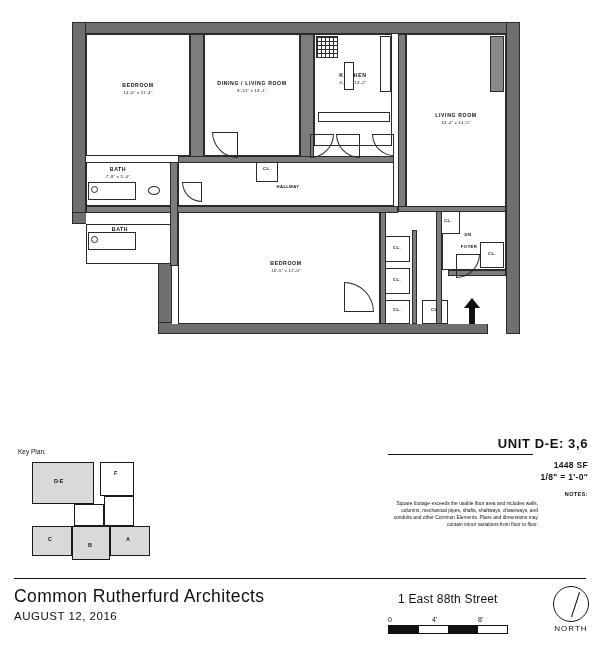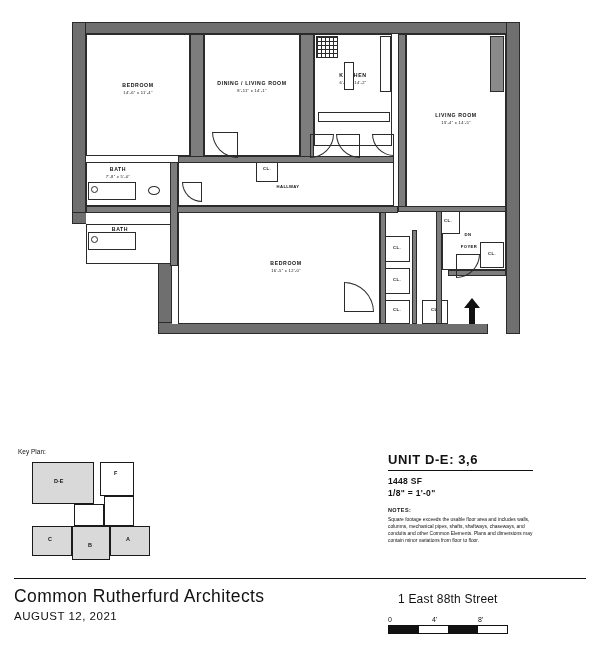--- a/index.html
+++ b/index.html
@@ -24,21 +24,21 @@
   .arrow{position:absolute;width:0;height:0;}
 
   
   .keyplan{position:absolute;left:18px;top:448px;width:150px;height:120px;}
   .keyplan .kptitle{font-size:6.5px;position:absolute;left:0;top:0;}
   .kpshape{position:absolute;border:1px solid #1a1a1a;box-sizing:border-box;background:#d9d9d9;}
   .kpshape.white{background:#ffffff;}
   .kplbl{position:absolute;font-size:5.5px;font-weight:700;}
 
   
-  .unitblock{position:absolute;left:388px;top:452px;width:200px;}
+  .unitblock{position:absolute;left:388px;top:436px;width:200px;text-align:right;}
   .unit-title{font-size:13px;font-weight:700;letter-spacing:.6px;}
   .unit-rule{height:1px;background:#111;margin:3px 0 5px 0;width:145px;}
   .unit-sf{font-size:8.5px;font-weight:700;letter-spacing:.3px;}
   .unit-scale{font-size:8.5px;font-weight:700;letter-spacing:.3px;margin-top:2px;}
   .notes-h{font-size:5.5px;font-weight:700;margin-top:9px;letter-spacing:.4px;}
   .notes-b{font-size:4.9px;line-height:1.45;margin-top:3px;width:150px;}
 
   
   .footrule{position:absolute;left:14px;top:578px;width:572px;height:1px;background:#111;}
   .firm{position:absolute;left:14px;top:586px;font-size:17.5px;letter-spacing:.4px;}
@@ -207,31 +207,37 @@
     <div class="unit-title">UNIT D-E: 3,6</div>
     <div class="unit-rule"></div>
     <div class="unit-sf">1448 SF</div>
     <div class="unit-scale">1/8" = 1'-0"</div>
     <div class="notes-h">NOTES:</div>
     <div class="notes-b">Square footage exceeds the usable floor area and includes walls, columns, mechanical pipes, shafts, shaftways, chaseways, and conduits and other Common Elements.  Plans and dimensions may contain minor variations from floor to floor.</div>
   </div>
 
   <div class="footrule"></div>
   <div class="firm">Common Rutherfurd Architects</div>
-  <div class="date">AUGUST 12, 2021</div>
+  <div class="date">AUGUST 12, 2016</div>
   <div class="addr">1 East 88th Street</div>
 
   <div class="scalebar">
     <div class="sb-ticks">
       <span style="left:0;">0</span>
       <span style="left:44px;">4'</span>
       <span style="left:90px;">8'</span>
     </div>
     <div class="sb-bar">
       <i style="width:25%;background:#111;"></i>
       <i style="width:25%;background:#fff;"></i>
       <i style="width:25%;background:#111;"></i>
       <i style="width:25%;background:#fff;"></i>
     </div>
   </div>
 
+  <div class="northwrap">
+    <div class="north-circle">
+      <div class="north-needle"></div>
+    </div>
+    <div class="north-lbl">NORTH</div>
+  </div>
 
 </div>
 
 </body></html>

